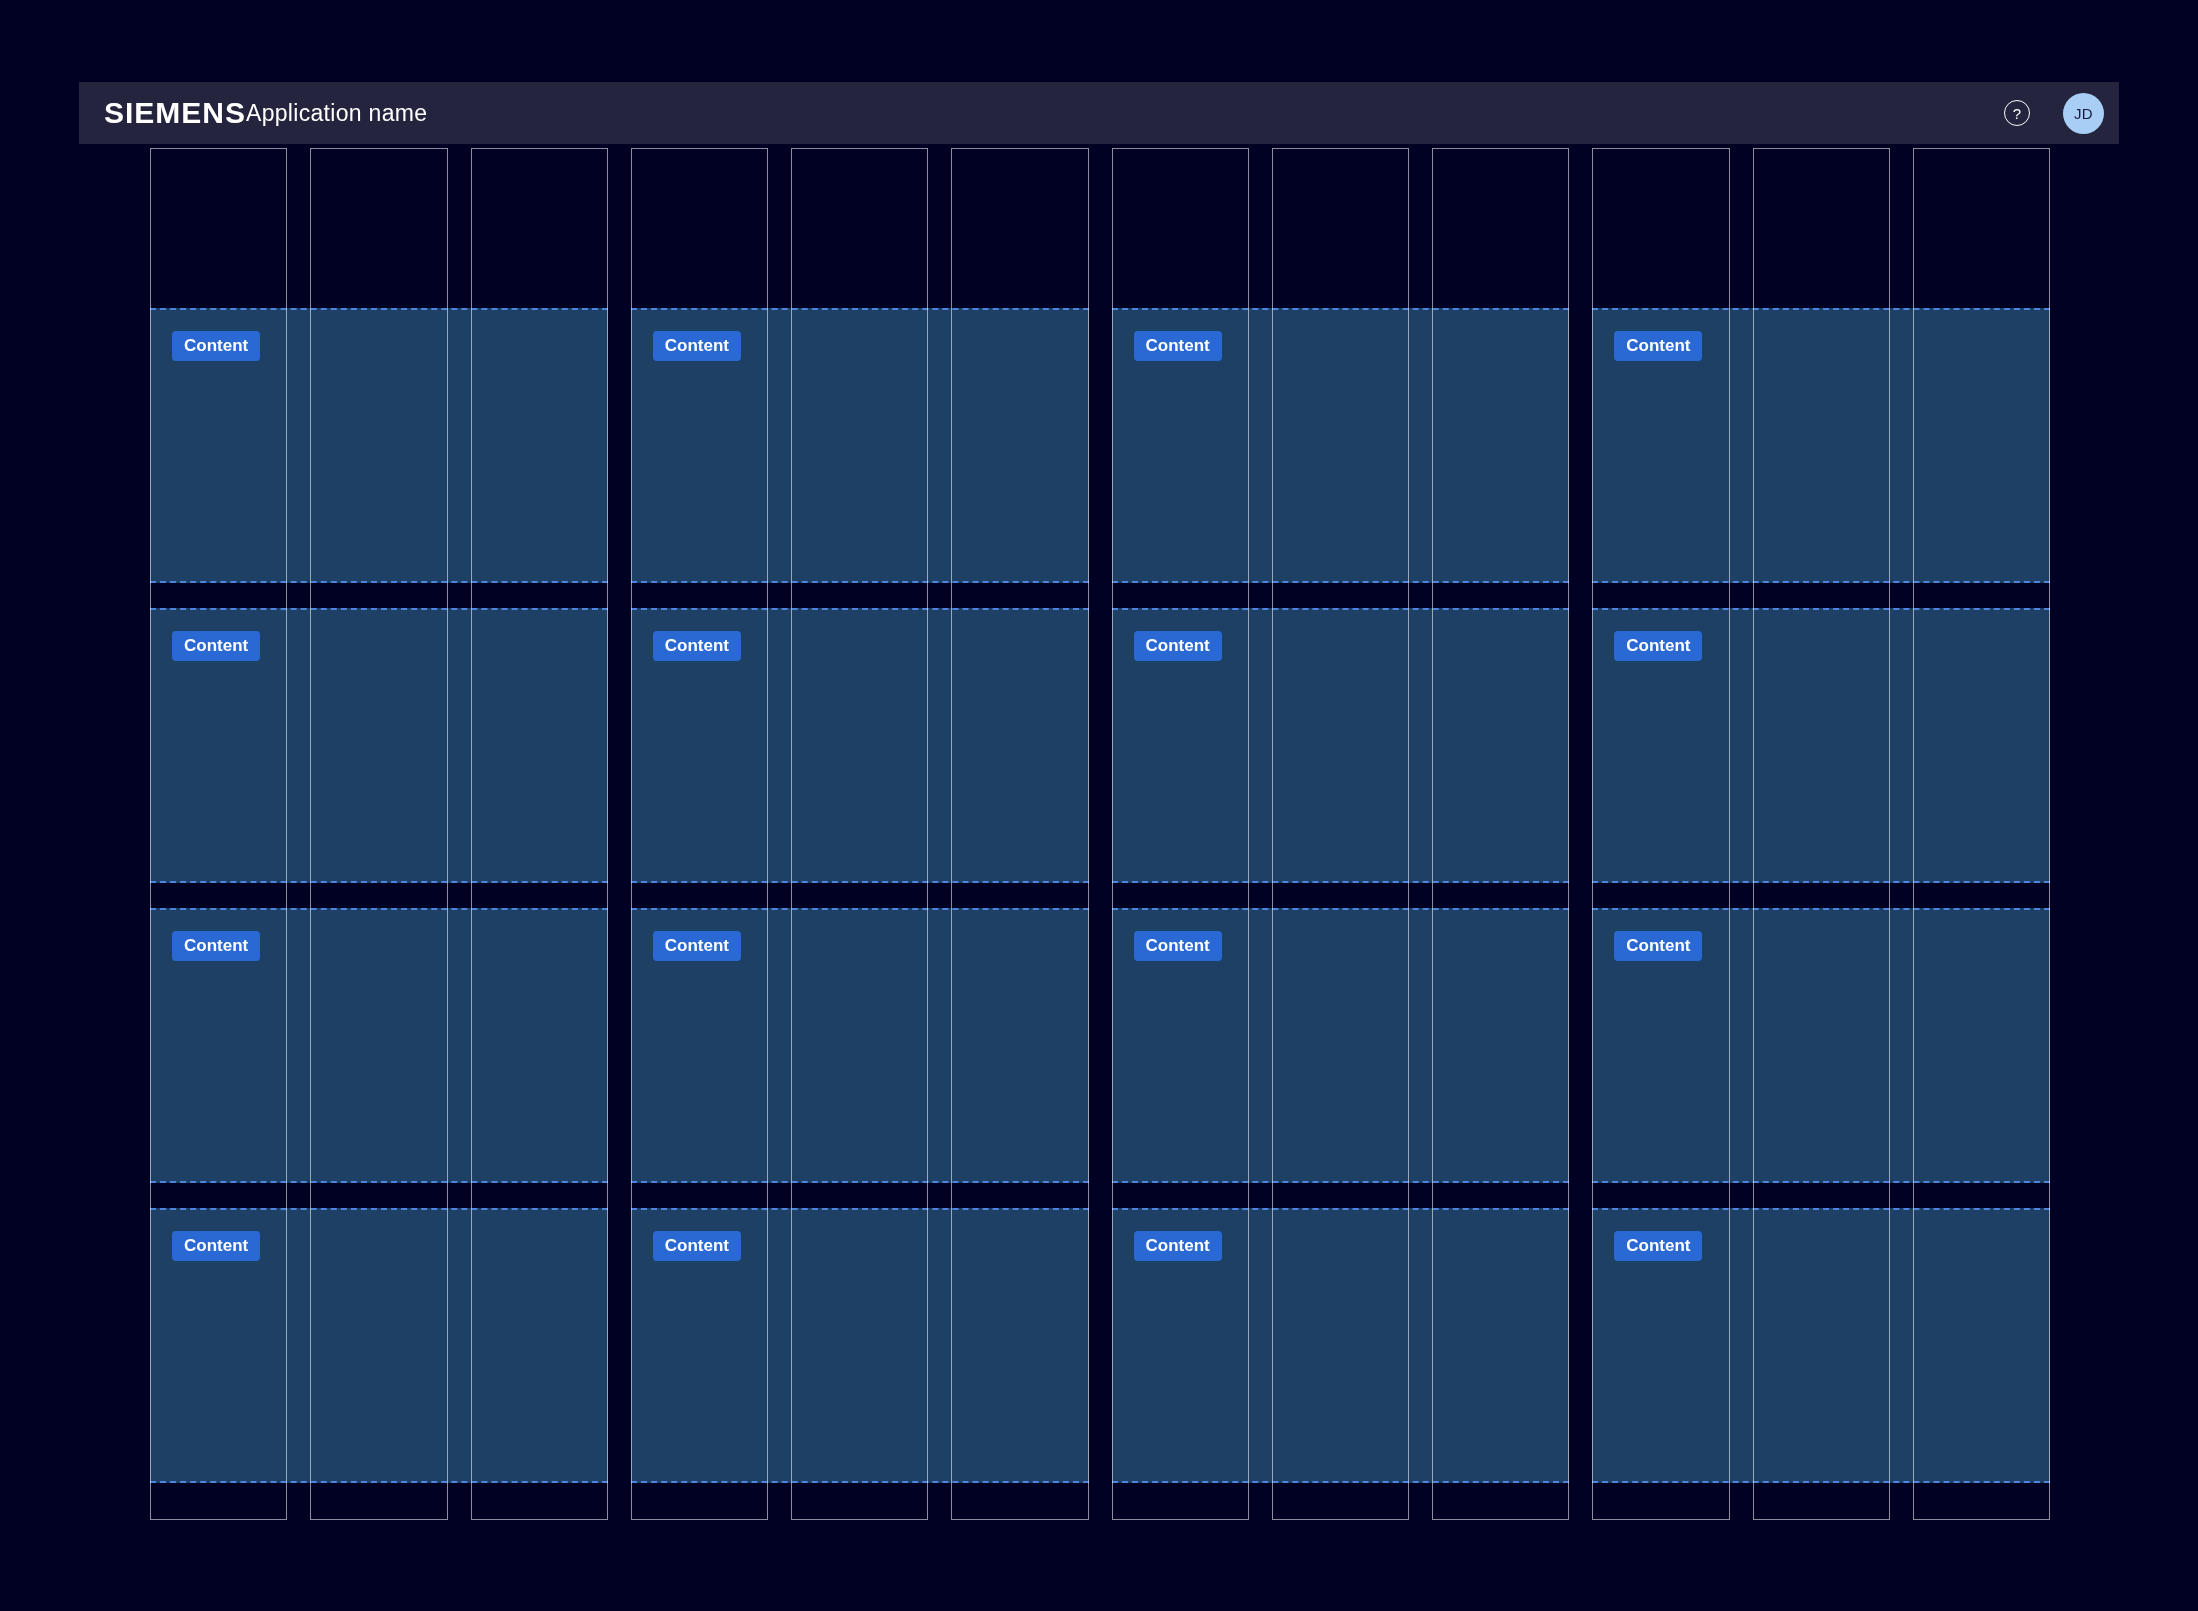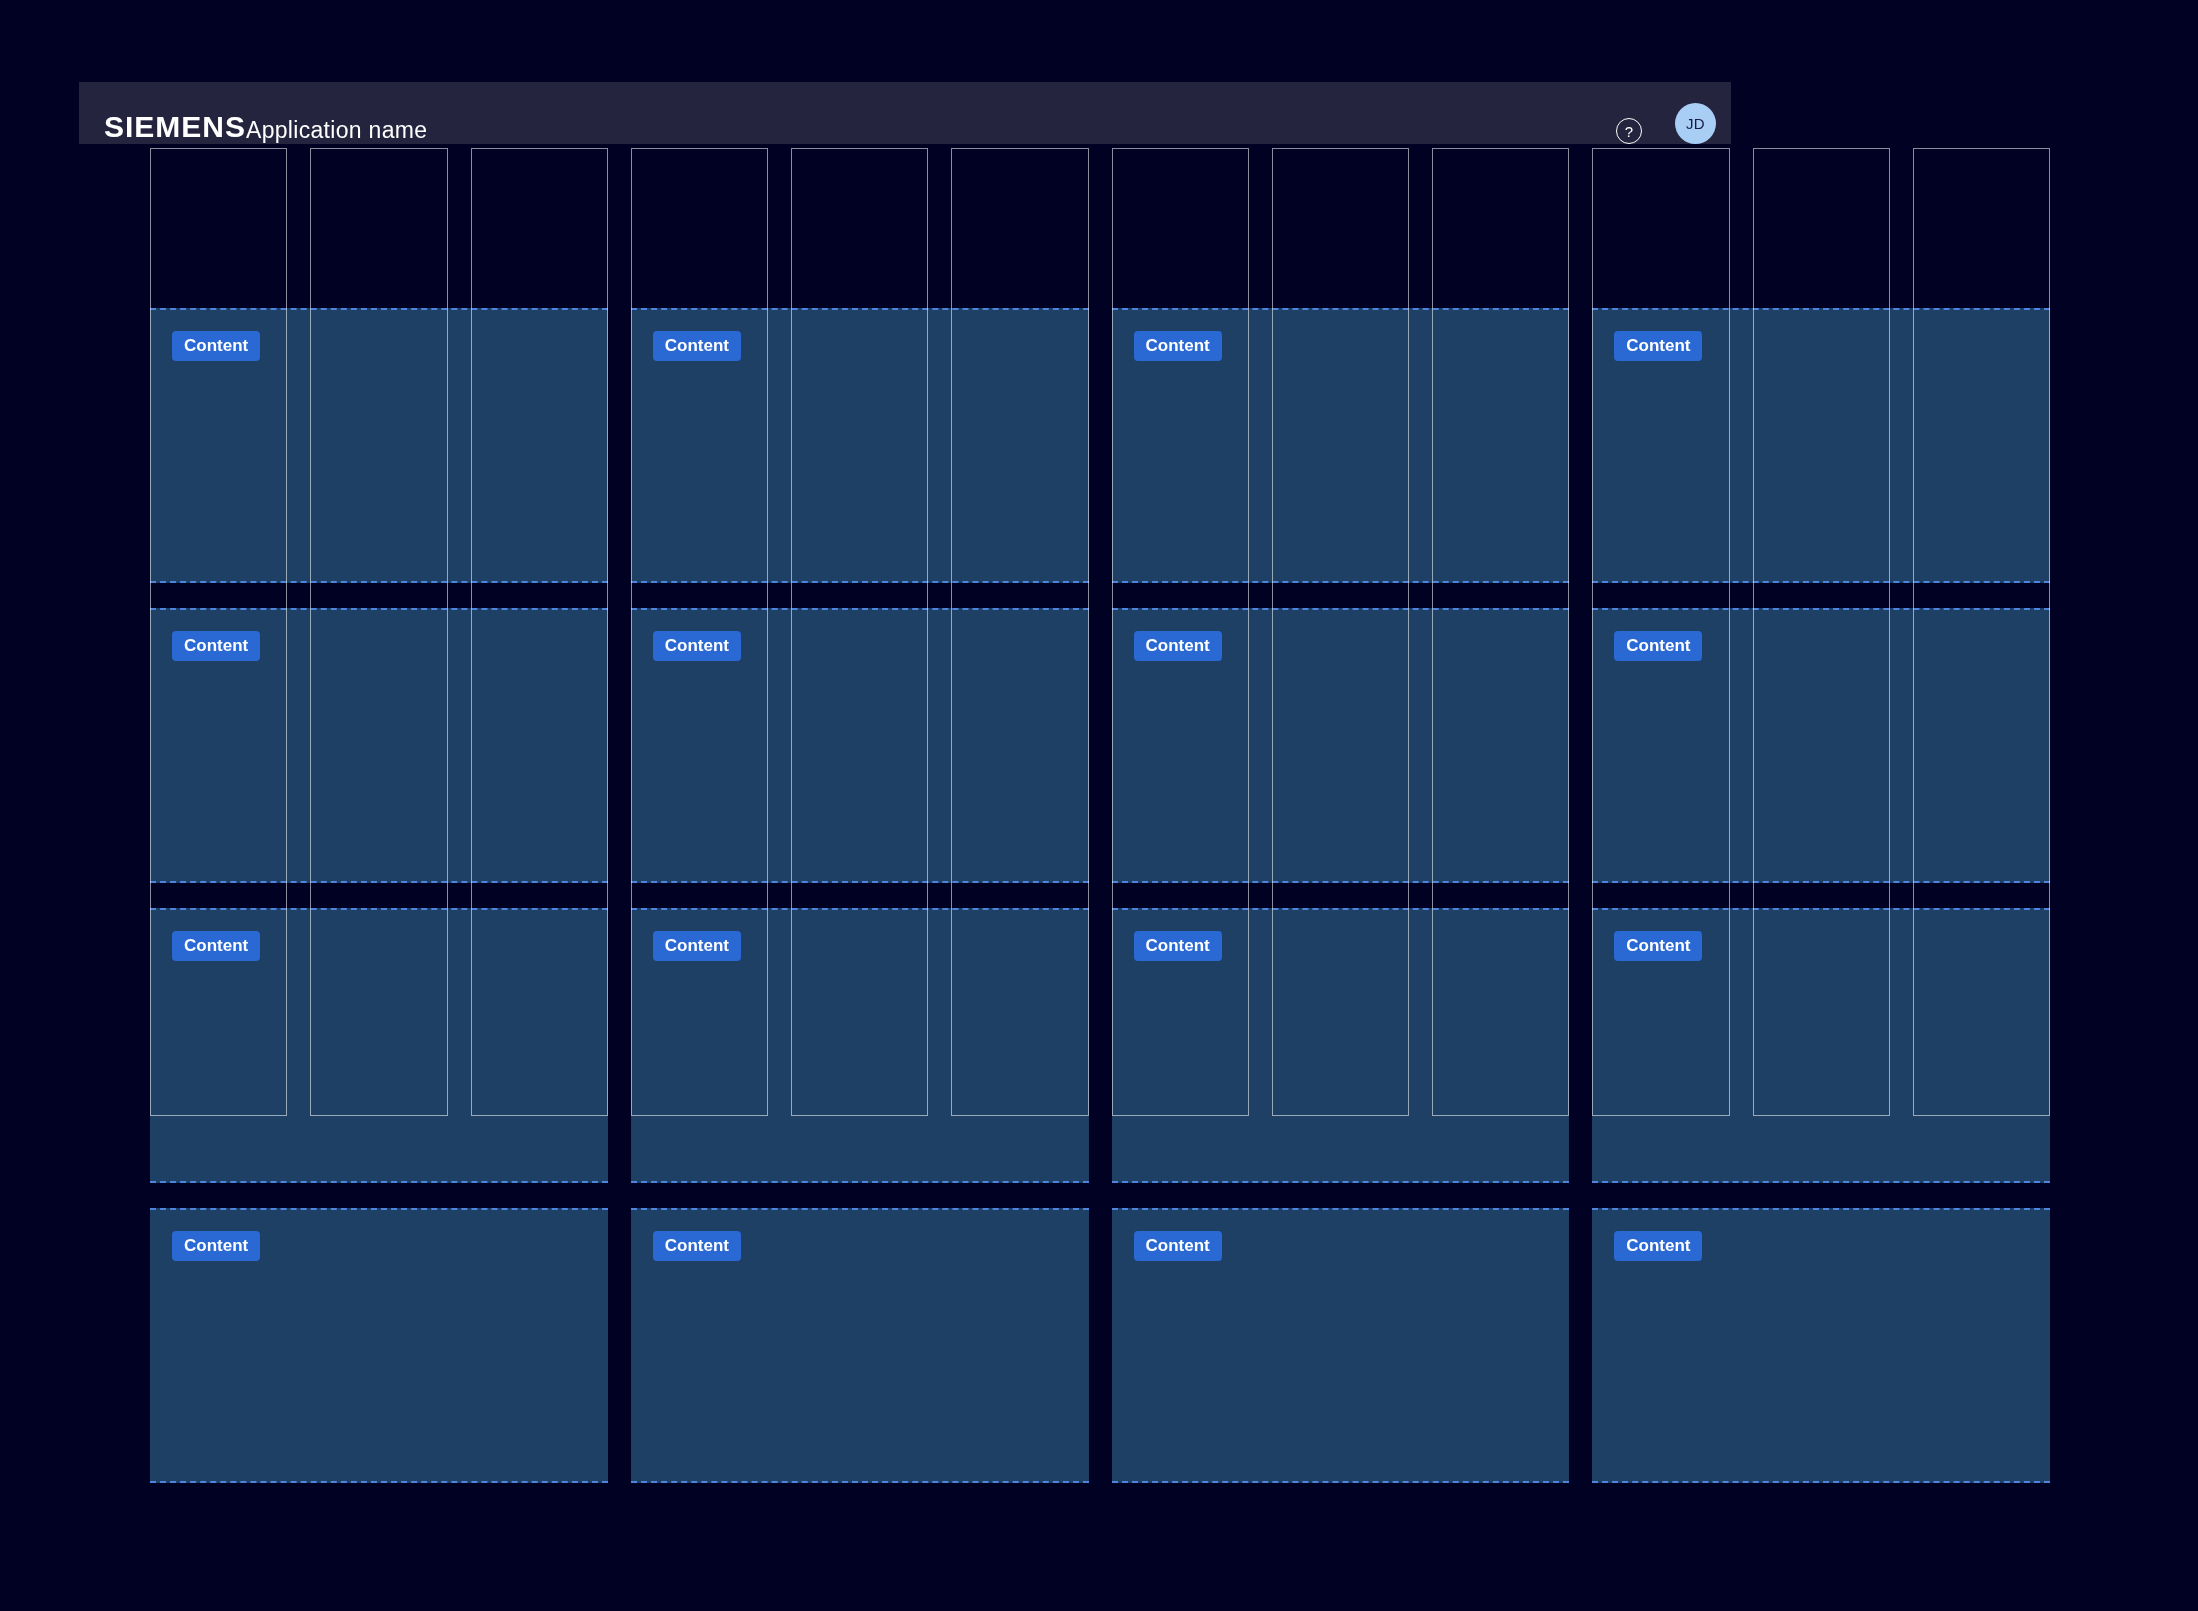--- a/index.html
+++ b/index.html
@@ -16,23 +16,23 @@
   }
   *{margin:0;padding:0;box-sizing:border-box;}
   html,body{width:2198px;height:1611px;overflow:hidden;}
   body{
     background:var(--page-bg);
     font-family:"Liberation Sans", sans-serif;
     position:relative;
   }
   
   .app-header{
-    position:absolute;left:79px;top:82px;width:1652px;height:62px;
+    position:absolute;left:79px;top:82px;width:2040px;height:62px;
     background:var(--header-bg);
-    display:flex;align-items:flex-end;
+    display:flex;align-items:center;
     padding:0 15px 0 25px;
     color:var(--header-text);
   }
   .logo{
     font-size:30px;font-weight:800;letter-spacing:1px;
     font-family:"Liberation Sans", sans-serif;
   }
   .app-name{
     font-size:23px;font-weight:400;letter-spacing:0.3px;
   }
@@ -44,21 +44,21 @@
     margin-right:33px;cursor:pointer;background:transparent;
   }
   .avatar{
     width:41px;height:41px;border-radius:50%;
     background:var(--avatar-bg);color:var(--avatar-text);
     display:flex;align-items:center;justify-content:center;
     font-size:15px;font-weight:400;letter-spacing:0.3px;cursor:pointer;
   }
   
   .layout-grid{
-    position:absolute;left:150px;top:148px;width:1900px;height:968px;
+    position:absolute;left:150px;top:148px;width:1900px;height:1372px;
     display:flex;gap:23px;
   }
   .col-group{
     flex:1;position:relative;display:flex;gap:23px;height:100%;
   }
   .grid-col{
     flex:1;height:100%;
     border:1px solid var(--col-border);
     position:relative;z-index:2;background:transparent;
   }

